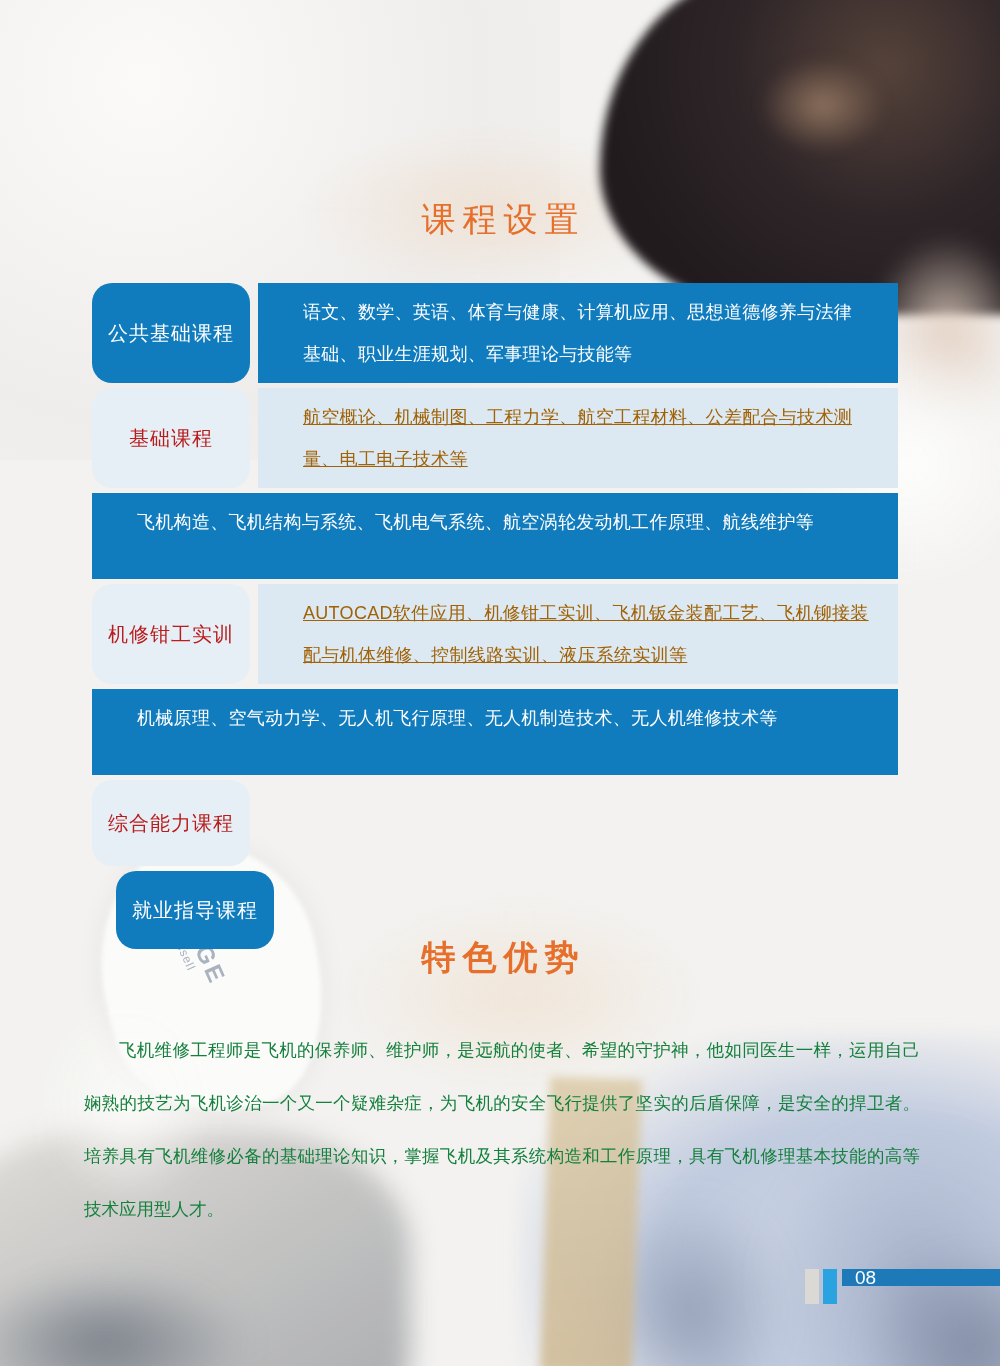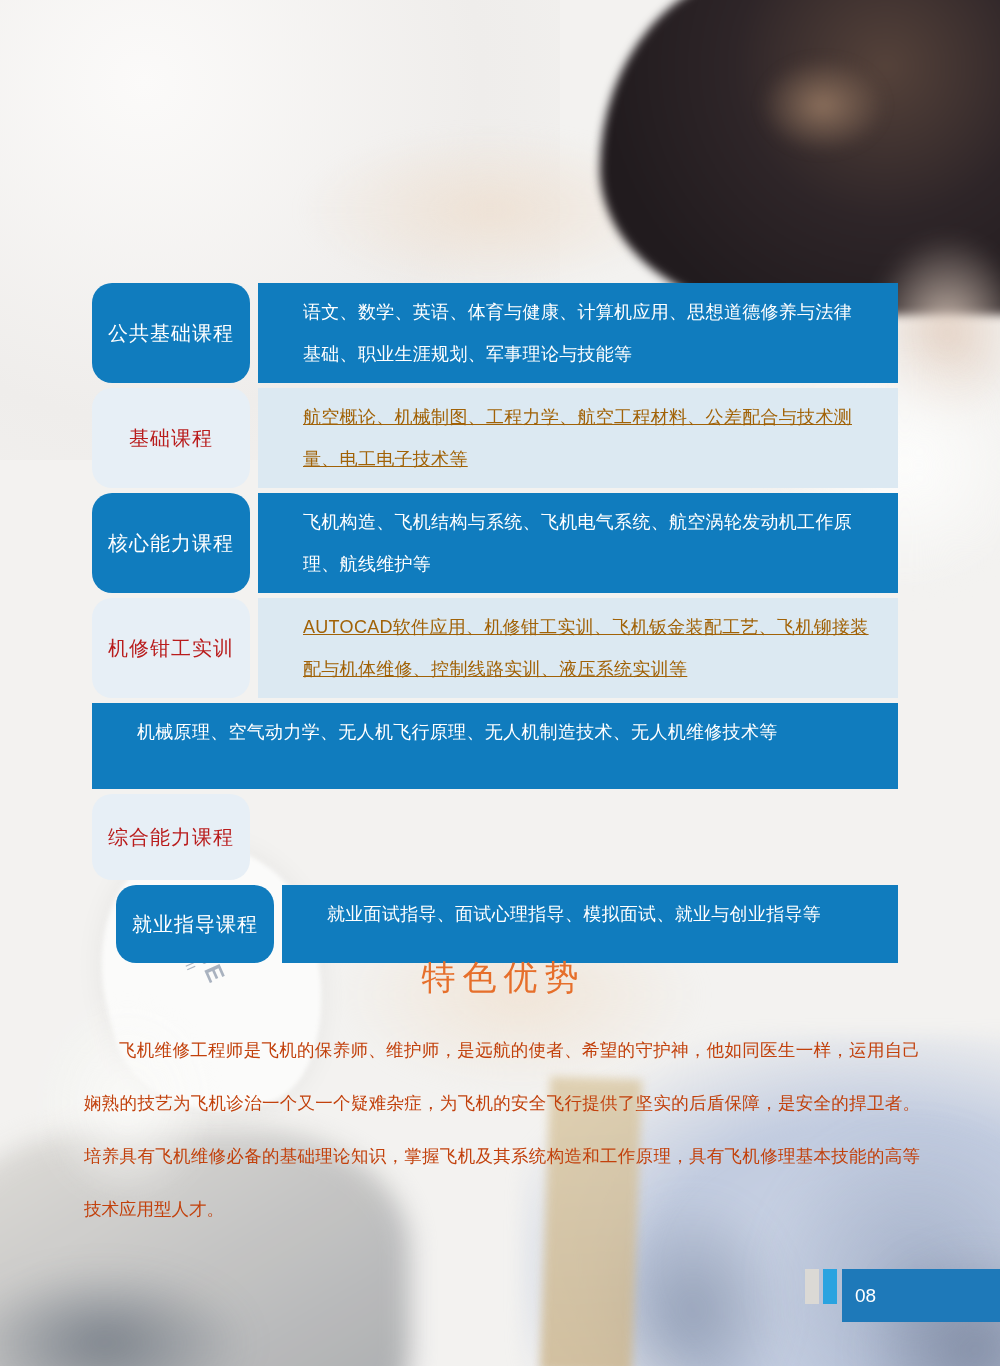--- a/index.html
+++ b/index.html
@@ -64,21 +64,21 @@
   .content { position: absolute; inset: 0; z-index: 2; }
 
   .section-title {
     position: absolute; left: 0; width: 100%;
     margin: 0; text-align: center;
     font-size: 34px; font-weight: normal;
     letter-spacing: 7px; text-indent: 7px;
     color: var(--accent-orange, #e66f2b);
   }
   .title-courses { top: 197px; }
-  .title-features { top: 955px; }
+  .title-features { top: 935px; font-weight: bold; }
 
   .course-table {
     position: absolute; left: 92px; top: 283px; width: 806px;
     display: flex; flex-direction: column; gap: 5px;
   }
   .course-row { display: flex; gap: 8px; min-height: 86px; }
   .course-row:first-child { min-height: 98px; }
   .course-row:last-child { min-height: 78px; padding-left: 24px; }
   .row-label {
     flex: 0 0 158px; display: flex; align-items: center; justify-content: center;
@@ -90,28 +90,28 @@
     font-size: 18px; line-height: 42px; letter-spacing: 0.3px;
   }
   .course-row.dark .row-label,
   .course-row.dark .row-content { background: var(--row-dark-blue, #107cbe); color: #ffffff; }
   .course-row.light .row-label { background: var(--row-light-label, #e7eff6); color: #b91c1c; }
   .course-row.light .row-content { background: var(--row-light-blue, #dce9f2); color: #a16207; text-decoration: underline; }
 
   .intro {
     position: absolute; left: 84px; top: 1024px; width: 836px;
     margin: 0; font-size: 17.5px; line-height: 53px;
-    color: #c2410c; text-align: justify; text-indent: 2em;
+    color: #15803d; text-align: justify; text-indent: 2em;
   }
 
   .footer-gray  { position: absolute; left: 805px; top: 1269px; width: 14px; height: 35px;
     background: var(--footer-gray, #dbd9d5); }
   .footer-cyan  { position: absolute; left: 823px; top: 1269px; width: 14px; height: 35px;
     background: var(--footer-accent-cyan, #2aa3e0); }
-  .footer-bar   { position: absolute; left: 842px; top: 1269px; width: 158px; height: 53px;
+  .footer-bar   { position: absolute; left: 842px; top: 1269px; width: 158px; height: 17px;
     background: var(--footer-bar-blue, #1e79b9); color: #ffffff;
     display: flex; align-items: center; padding-left: 13px; font-size: 19px; }
 </style>
 </head>
 <body>
 
 <div class="page">
 
   <div class="photo-bg">
     <div class="ph ph-wall"></div>
@@ -131,59 +131,56 @@
     <div class="ph ph-glove"></div>
     <div class="ph ph-glove2"></div>
     <div class="glove-text">
       <span>EDGE</span>
       <span class="byline">by Ansell</span>
     </div>
   </div>
 
   <div class="content">
 
+    <h1 class="section-title title-courses">课程设置</h1>
 
     <div class="course-table">
         <div class="course-row dark">
           <div class="row-label">公共基础课程</div>
           <div class="row-content">
             <span>语文、数学、英语、体育与健康、计算机应用、思想道德修养与法律基础、职业生涯规划、军事理论与技能等</span>
           </div>
         </div>
         <div class="course-row light">
           <div class="row-label">基础课程</div>
           <div class="row-content">
             <span>航空概论、机械制图、工程力学、航空工程材料、公差配合与技术测量、电工电子技术等</span>
           </div>
         </div>
         <div class="course-row dark">
-          <div class="row-label">核心能力课程</div>
           <div class="row-content">
             <span>飞机构造、飞机结构与系统、飞机电气系统、航空涡轮发动机工作原理、航线维护等</span>
           </div>
         </div>
         <div class="course-row light">
           <div class="row-label">机修钳工实训</div>
           <div class="row-content">
             <span>AUTOCAD软件应用、机修钳工实训、飞机钣金装配工艺、飞机铆接装配与机体维修、控制线路实训、液压系统实训等</span>
           </div>
         </div>
         <div class="course-row dark">
           <div class="row-content">
             <span>机械原理、空气动力学、无人机飞行原理、无人机制造技术、无人机维修技术等</span>
           </div>
         </div>
         <div class="course-row light">
           <div class="row-label">综合能力课程</div>
         </div>
         <div class="course-row dark">
           <div class="row-label">就业指导课程</div>
-          <div class="row-content">
-            <span>就业面试指导、面试心理指导、模拟面试、就业与创业指导等</span>
-          </div>
         </div>
       </div>
 
     <h1 class="section-title title-features">特色优势</h1>
 
     <p class="intro">飞机维修工程师是飞机的保养师、维护师，是远航的使者、希望的守护神，他如同医生一样，运用自己娴熟的技艺为飞机诊治一个又一个疑难杂症，为飞机的安全飞行提供了坚实的后盾保障，是安全的捍卫者。培养具有飞机维修必备的基础理论知识，掌握飞机及其系统构造和工作原理，具有飞机修理基本技能的高等技术应用型人才。</p>
 
     <div class="footer-gray"></div>
     <div class="footer-cyan"></div>
     <div class="footer-bar">

